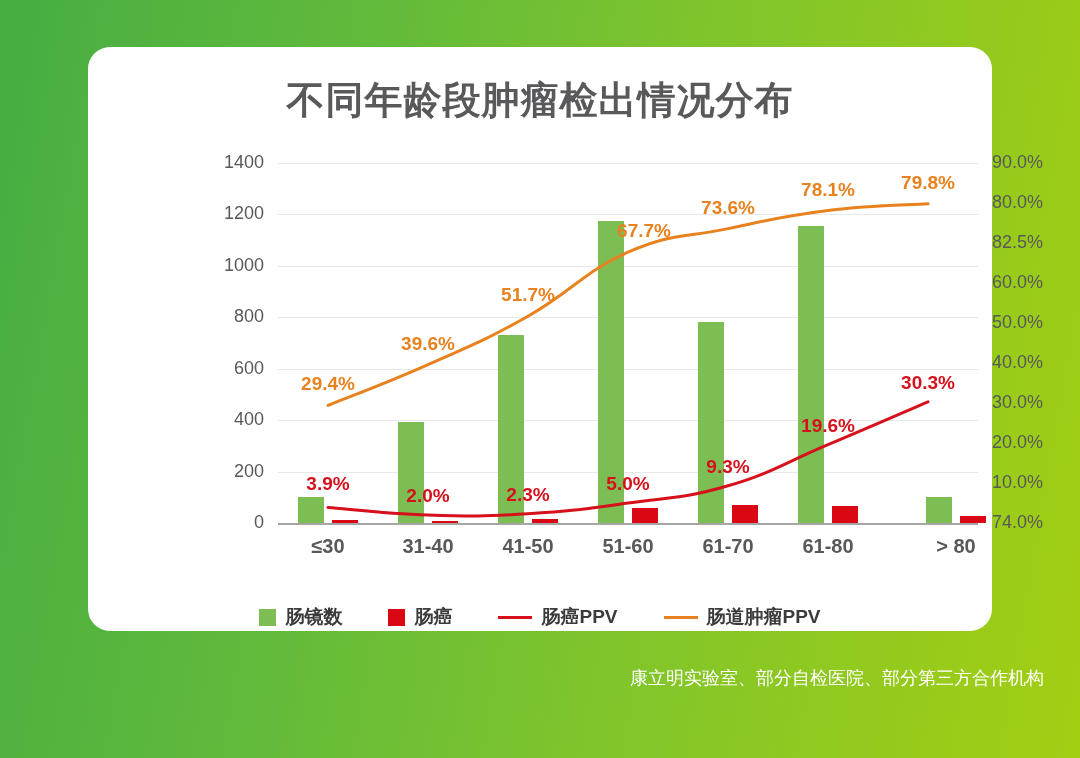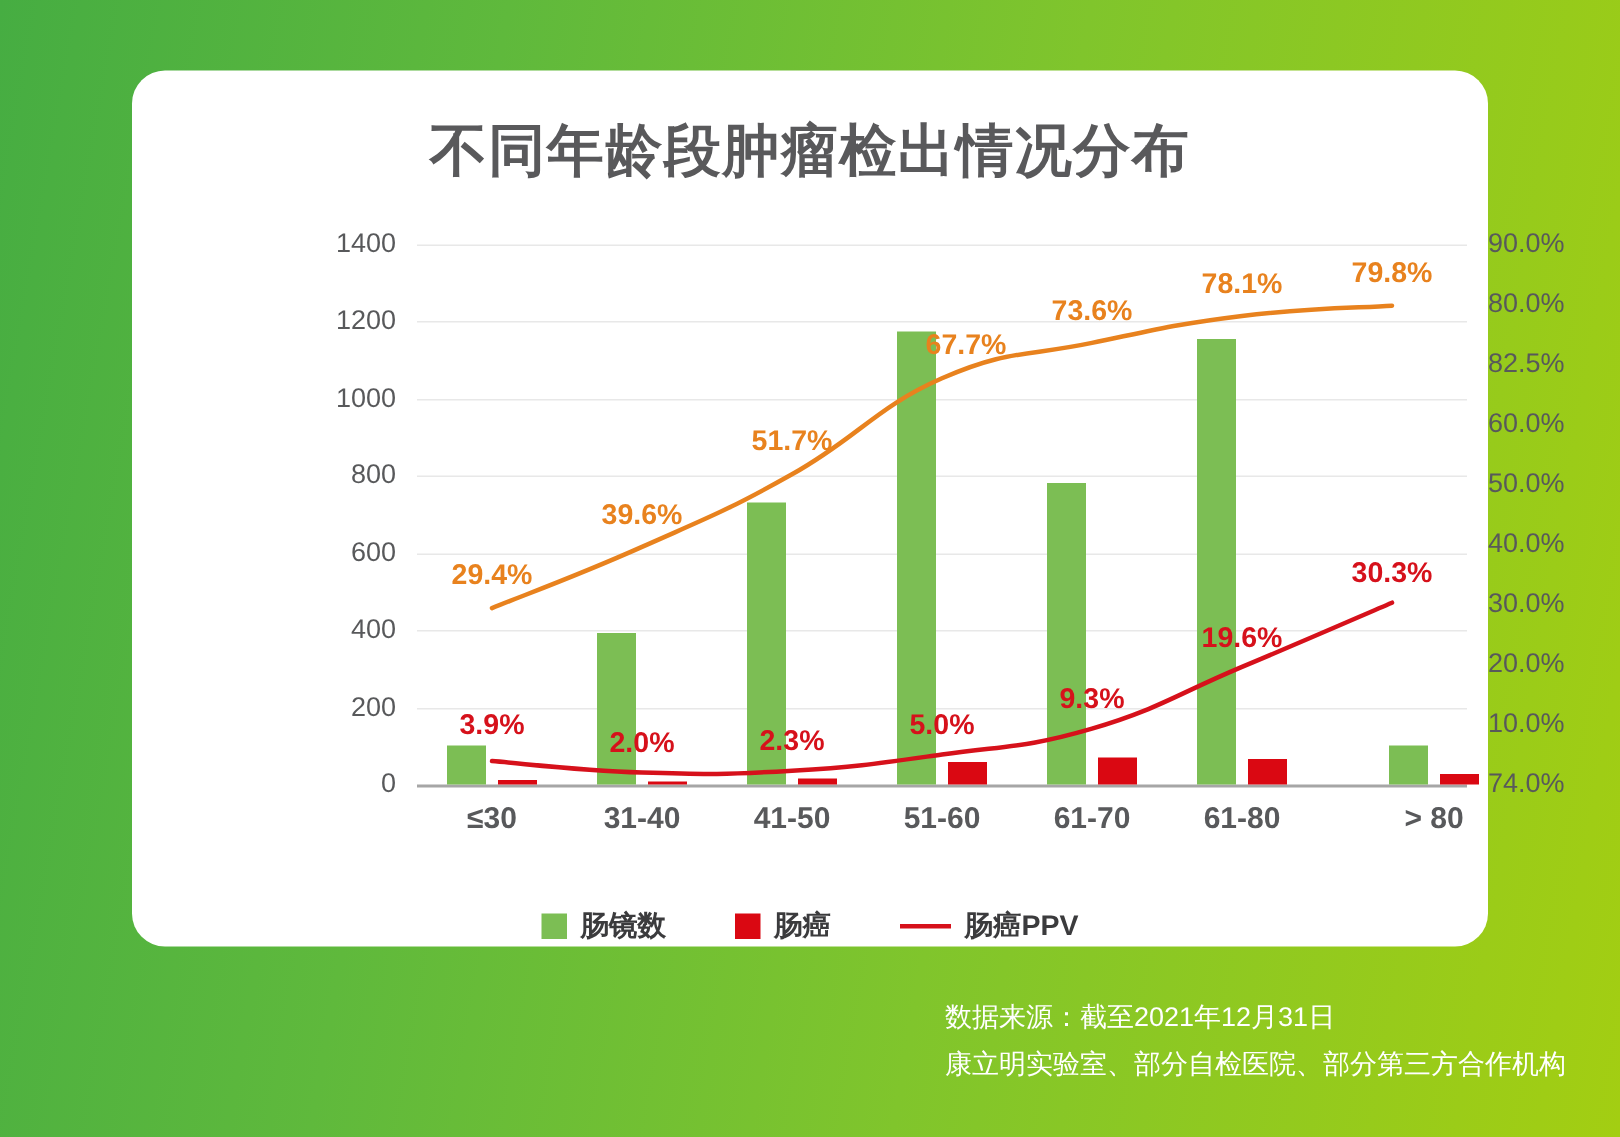--- a/index.html
+++ b/index.html
@@ -255,19 +255,22 @@
         <span>肠镜数</span>
       </div>
       <div class="legend-item">
         <span class="legend-swatch-box" style="background: rgb(218, 8, 18);"></span>
         <span>肠癌</span>
       </div>
       <div class="legend-item">
         <span class="legend-swatch-line" style="background: rgb(214, 17, 27);"></span>
         <span>肠癌PPV</span>
       </div>
+      <div class="legend-item">
+        <span class="legend-swatch-line" style="background: rgb(232, 130, 30);"></span>
+        <span>肠道肿瘤PPV</span>
+      </div>
     </div>
 </div>
 
 <div id="footer">
-  <div class="foot-line">数据来源：截至2021年12月31日</div>
   <div class="foot-line">康立明实验室、部分自检医院、部分第三方合作机构</div>
 </div>
 
 </body></html>

